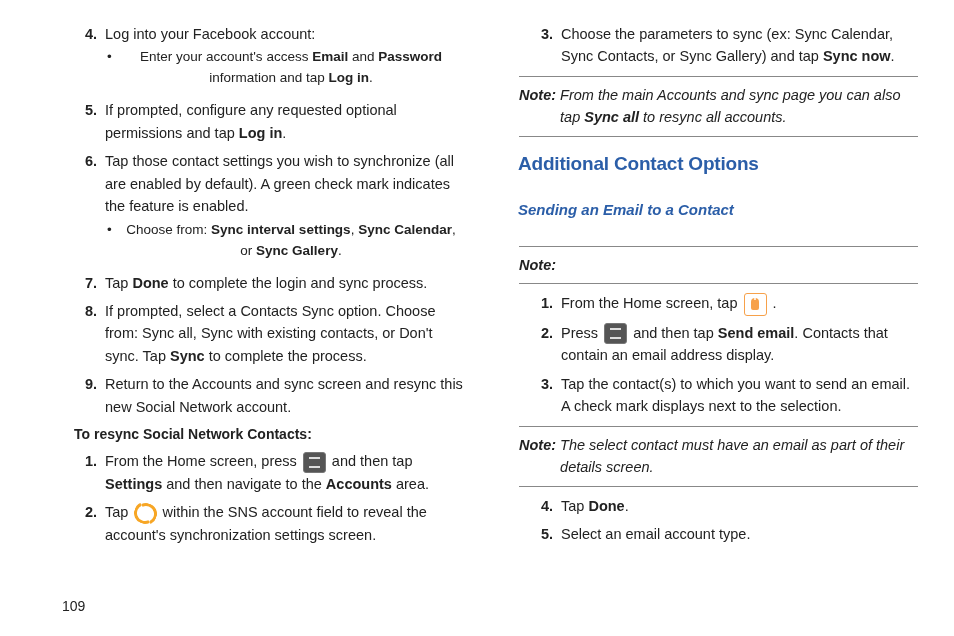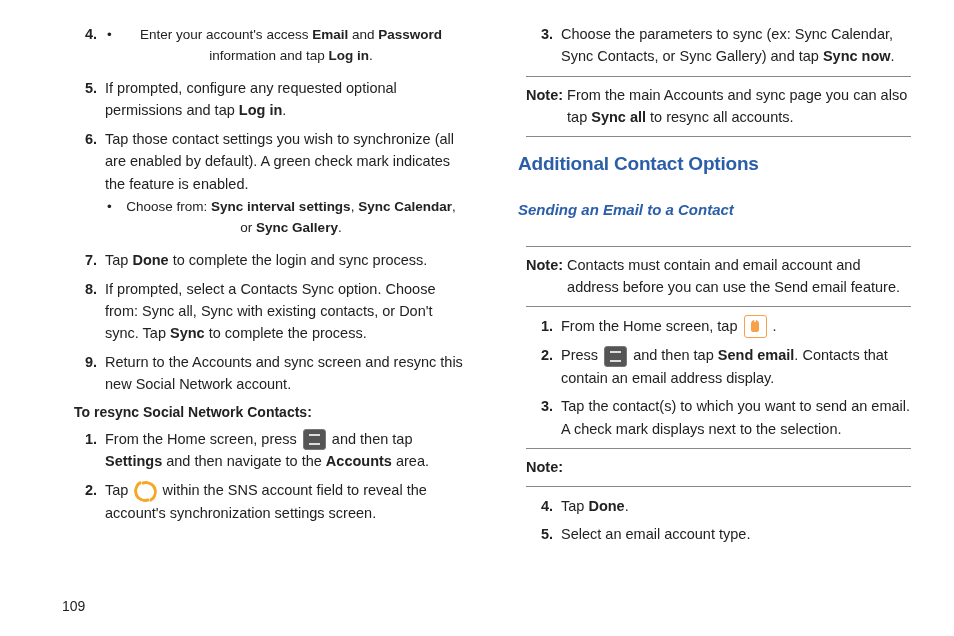--- a/index.html
+++ b/index.html
@@ -107,22 +107,23 @@
     border-radius: 50%;
     border-right-color: transparent;
     border-top-color: transparent;
     transform: rotate(20deg);
   }
 
   .note-block {
     border-top: 1px solid #888;
     border-bottom: 1px solid #888;
     padding: 7px 0;
-    margin: 8px 8px;
+    margin: 8px 1px;
     display: flex;
+    font-style: italic;
   }
   .note-label { font-weight: bold; padding-right: 4px; white-space: nowrap; }
   .note-body { flex: 1; }
 
   .h1 {
     font-family: Arial, Helvetica, sans-serif;
     font-weight: 900;
     font-size: 19px;
     color: #2b5ea8;
     margin-top: 12px;
@@ -145,20 +146,21 @@
 </head>
 <body>
 
 <div class="cols">
 
   <div class="col">
 
     <div class="ol-item ol-item-indent">
       <div class="ol-num">4.</div>
       <div class="ol-body">
+        <span>Log into your Facebook account:</span>
         <div class="bullet-item">
           <div class="bullet-dot">•</div>
           <div class="bullet-body">
             <span>Enter your account's access </span><span class="strong">Email</span><span> and </span><span class="strong">Password</span><span> information and tap </span><span class="strong">Log in</span><span>.</span>
           </div>
         </div>
       </div>
     </div>
 
     <div class="ol-item ol-item-indent">
@@ -238,21 +240,20 @@
       <span class="note-body">
         <span>From the main Accounts and sync page you can also tap </span><span class="strong">Sync all</span><span> to resync all accounts.</span>
       </span>
     </div>
 
     <div class="h1">Additional Contact Options</div>
     <div class="h2">Sending an Email to a Contact</div>
 
     <div class="note-block">
       <span class="note-label">Note:</span>
-      <span class="note-body">Contacts must contain and email account and address before you can use the Send email feature.</span>
     </div>
 
     <div class="ol-item ol-item-indent">
       <div class="ol-num">1.</div>
       <div class="ol-body">
         <span>From the Home screen, tap </span>
         <span class="icon-box icon-app"></span>
         <span> .</span>
       </div>
     </div>
@@ -268,20 +269,21 @@
 
     <div class="ol-item ol-item-indent">
       <div class="ol-num">3.</div>
       <div class="ol-body">
         <span>Tap the contact(s) to which you want to send an email. A check mark displays next to the selection.</span>
       </div>
     </div>
 
     <div class="note-block">
       <span class="note-label">Note:</span>
+      <span class="note-body">The select contact must have an email as part of their details screen.</span>
     </div>
 
     <div class="ol-item ol-item-indent">
       <div class="ol-num">4.</div>
       <div class="ol-body">
         <span>Tap </span><span class="strong">Done</span><span>.</span>
       </div>
     </div>
 
     <div class="ol-item ol-item-indent">

